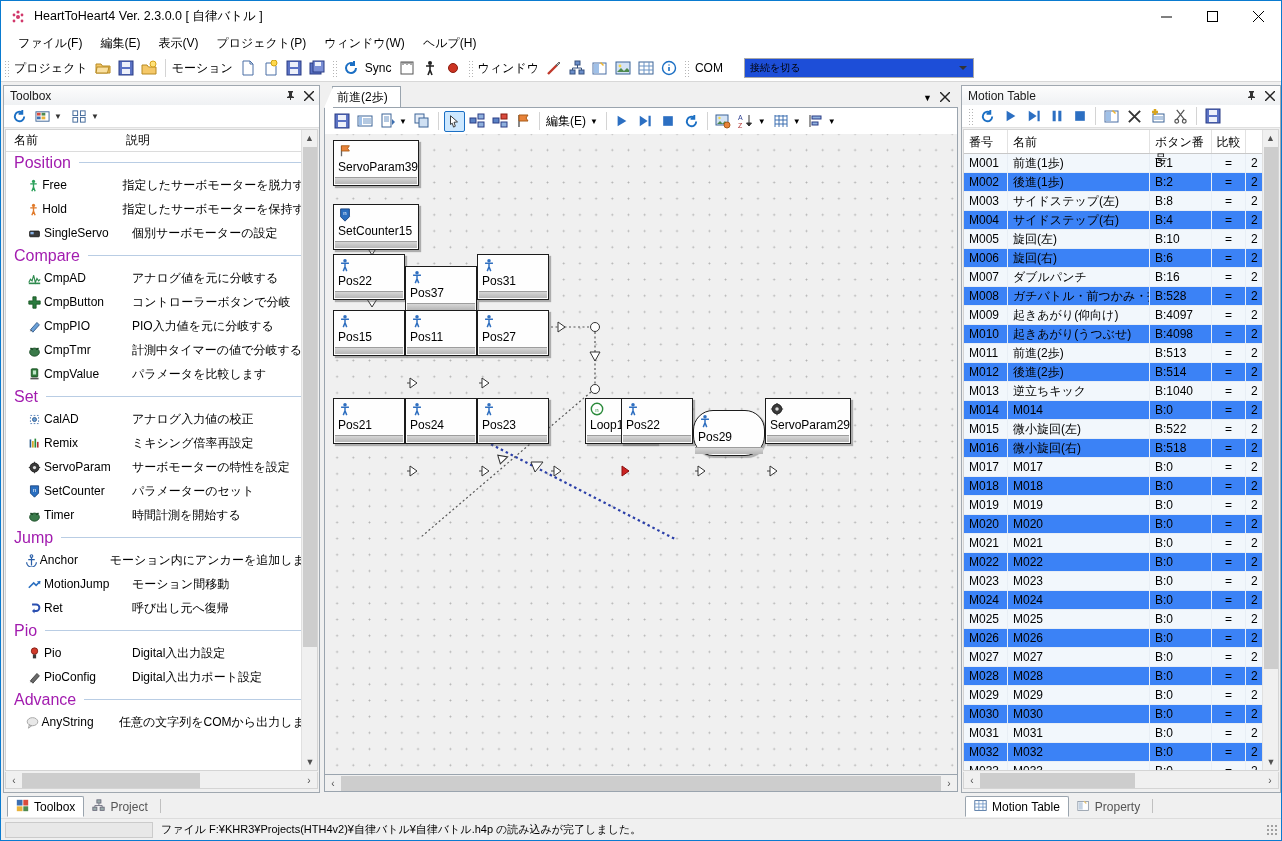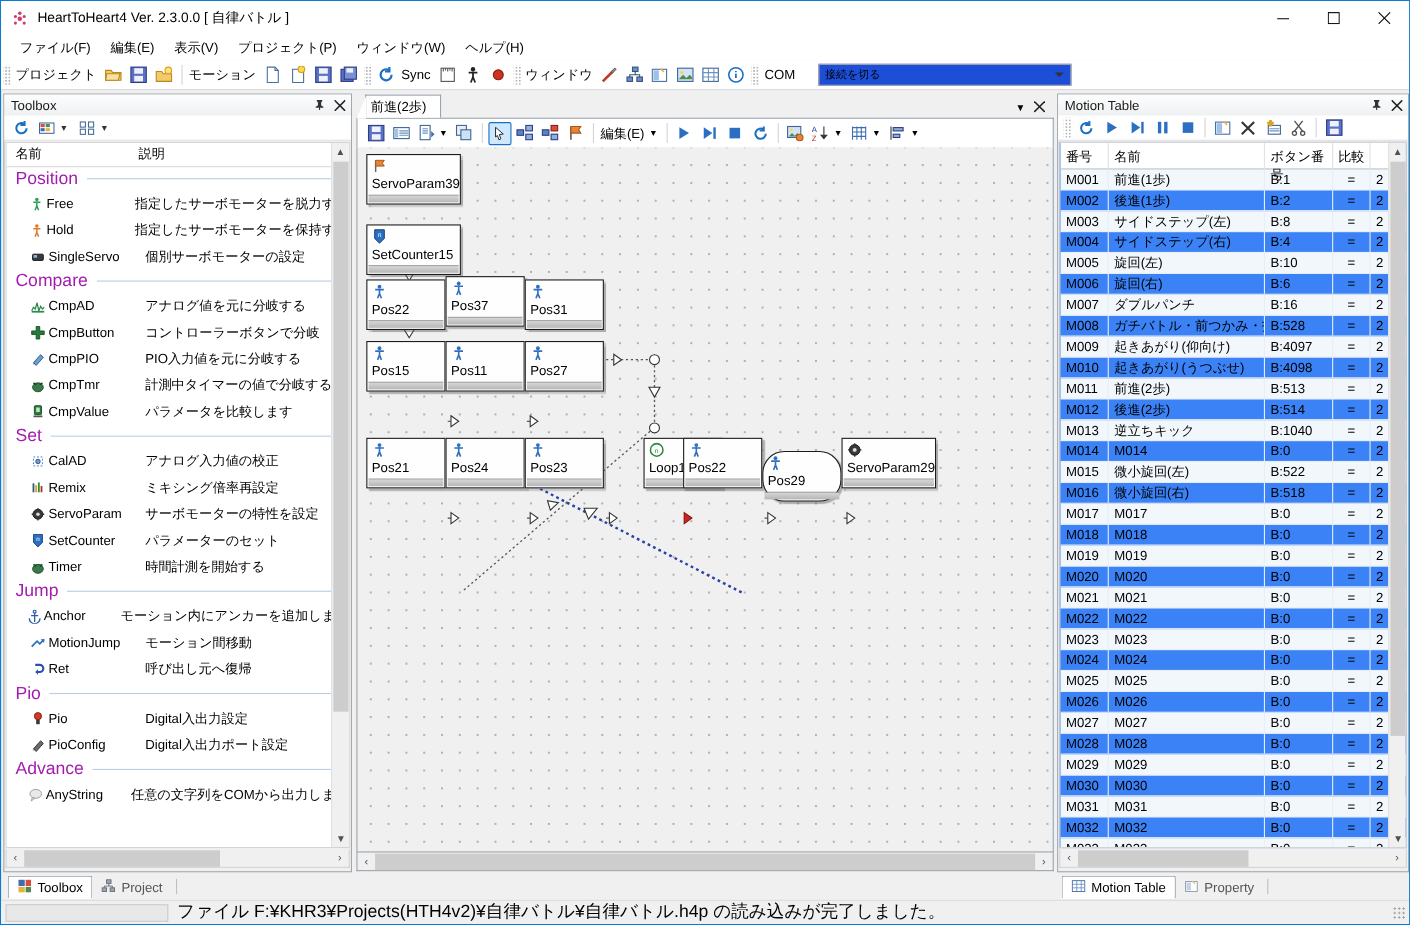--- a/index.html
+++ b/index.html
@@ -220,21 +220,21 @@
   
   .statusbar {
     position: absolute; left: 0; bottom: 0; width: 1280px; height: 22px;
     background: #f0f0f0; display: flex; align-items: center;
     border-top: 1px solid #dcdcdc;
   }
   .status-pane {
     width: 148px; height: 16px; margin-left: 4px;
     border: 1px solid #cbcbcb; background: #e8e8e8;
   }
-  .status-text { font-size: 16px; margin-left: 8px; color: #000; }
+  .status-text { font-size: 11px; margin-left: 8px; color: #000; }
   .grip {
     margin-left: auto; margin-right: 3px; width: 12px; height: 12px;
     background-image: radial-gradient(circle, #a0a0a0 1px, transparent 1px);
     background-size: 4px 4px;
   }
 </style>
 </head>
 <body>
 
 <div id="app">
@@ -928,21 +928,21 @@
             <span class="foot"></span>
           </div>
           <div class="node" style="left: 8px; top: 120px;">
             <span class="ico"><svg width="14" height="14" viewBox="0 0 16 16">
                 <circle cx="8" cy="3" r="2" fill="#2f6fc0"></circle>
                 <path d="M8 5v5M3.5 6h9M6 15l2-5 2 5" stroke="#2f6fc0" stroke-width="1.7" fill="none"></path>
               </svg></span>
             <span class="lbl">Pos22</span>
             <span class="foot"></span>
           </div>
-          <div class="node" style="left: 80px; top: 117px;">
+          <div class="node" style="left: 80px; top: 132px;">
             <span class="ico"><svg width="14" height="14" viewBox="0 0 16 16">
                 <circle cx="8" cy="3" r="2" fill="#2f6fc0"></circle>
                 <path d="M8 5v5M3.5 6h9M6 15l2-5 2 5" stroke="#2f6fc0" stroke-width="1.7" fill="none"></path>
               </svg></span>
             <span class="lbl">Pos37</span>
             <span class="foot"></span>
           </div>
           <div class="node" style="left: 152px; top: 120px;">
             <span class="ico"><svg width="14" height="14" viewBox="0 0 16 16">
                 <circle cx="8" cy="3" r="2" fill="#2f6fc0"></circle>

